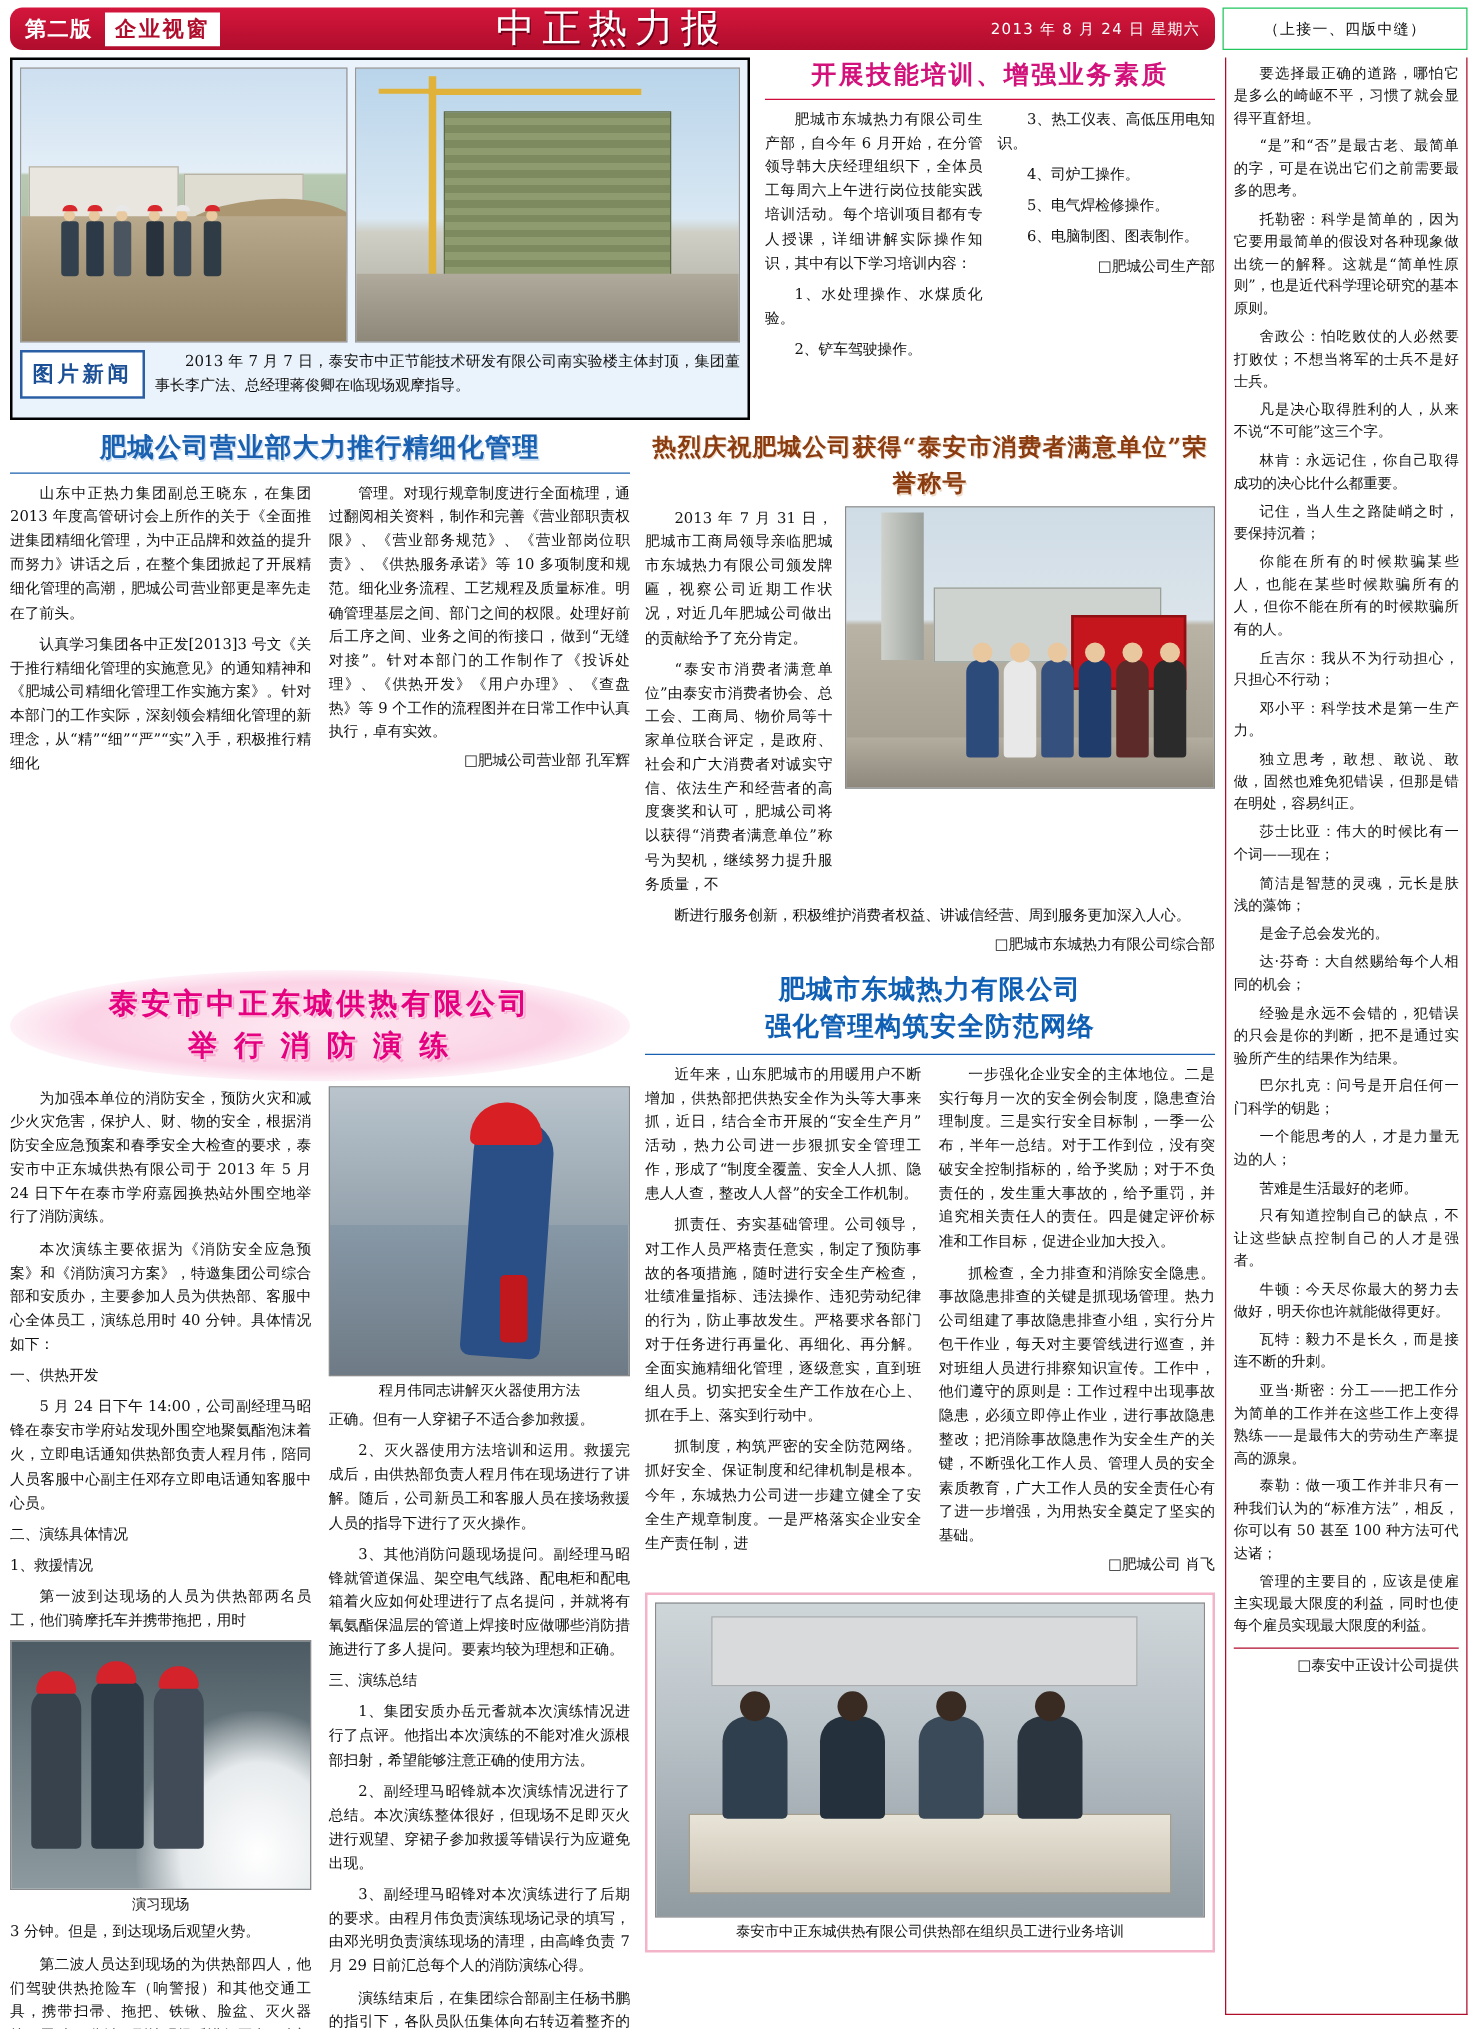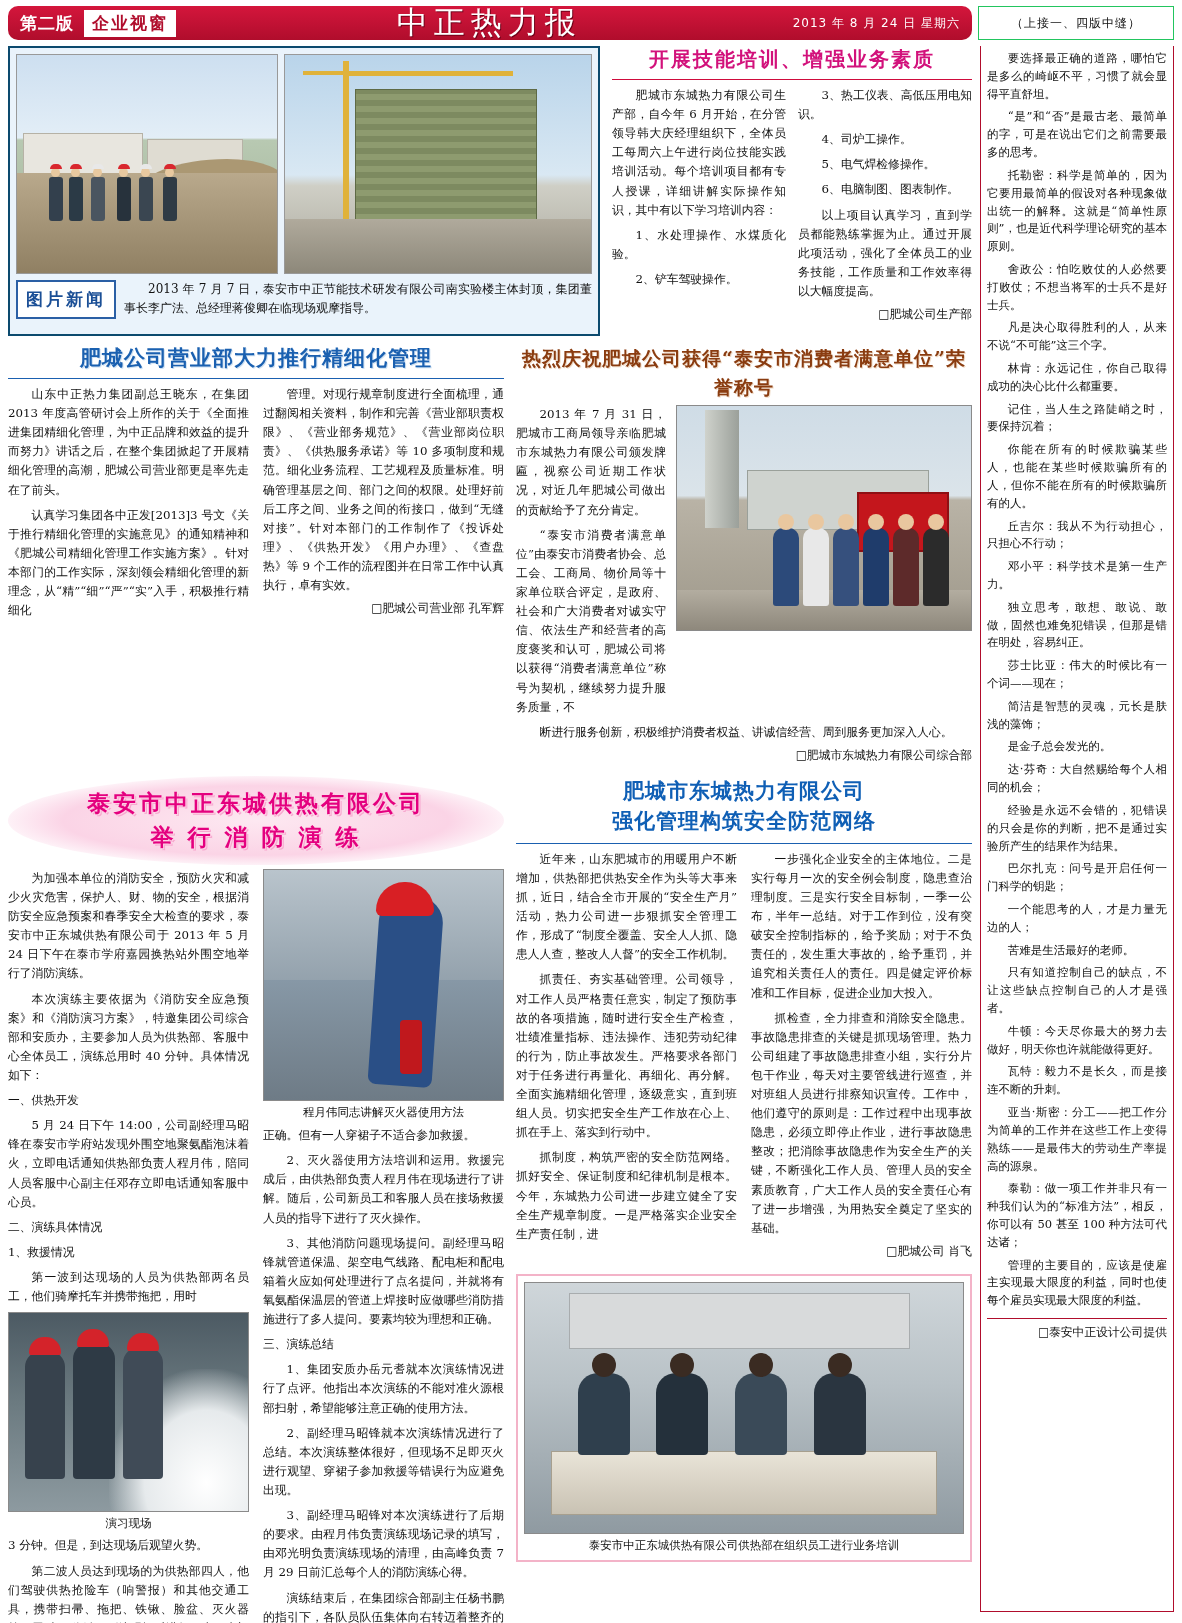--- a/index.html
+++ b/index.html
@@ -111,21 +111,21 @@
     text-indent: 0;
     text-align: right;
     margin-top: 8px;
     border-top: 1px solid #b00d2c;
     padding-top: 4px;
   }
 
   
   .photo-news {
     position: relative;
-    border: 2px solid #0c4a6e;
+    border: 2px solid #000000;
     background: #eaf3fb;
     padding: 6px;
     width: 592px;
     height: 290px;
     float: left;
   }
   .pn-photos { display: flex; gap: 6px; }
   .pn-photo { border: 1px solid #999; overflow: hidden; position: relative; }
   .pn-caption-row { display: flex; align-items: flex-start; margin-top: 6px; }
   .pn-tag {
@@ -371,21 +371,20 @@
             <div>
               <p class="art">肥城市东城热力有限公司生产部，自今年 6 月开始，在分管领导韩大庆经理组织下，全体员工每周六上午进行岗位技能实践培训活动。每个培训项目都有专人授课，详细讲解实际操作知识，其中有以下学习培训内容：</p>
               <p class="art">1、水处理操作、水煤质化验。</p>
               <p class="art">2、铲车驾驶操作。</p>
             </div>
             <div>
               <p class="art">3、热工仪表、高低压用电知识。</p>
               <p class="art">4、司炉工操作。</p>
               <p class="art">5、电气焊检修操作。</p>
               <p class="art">6、电脑制图、图表制作。</p>
-              <p class="art">以上项目认真学习，直到学员都能熟练掌握为止。通过开展此项活动，强化了全体员工的业务技能，工作质量和工作效率得以大幅度提高。</p>
               <p class="sig">□肥城公司生产部</p>
             </div>
           </div>
         </div>
       </div>
 
       <div style="display:flex; gap:12px; margin-top:8px;">
 
         <div style="width:496px;">
           <div class="hl-blue">肥城公司营业部大力推行精细化管理</div>

